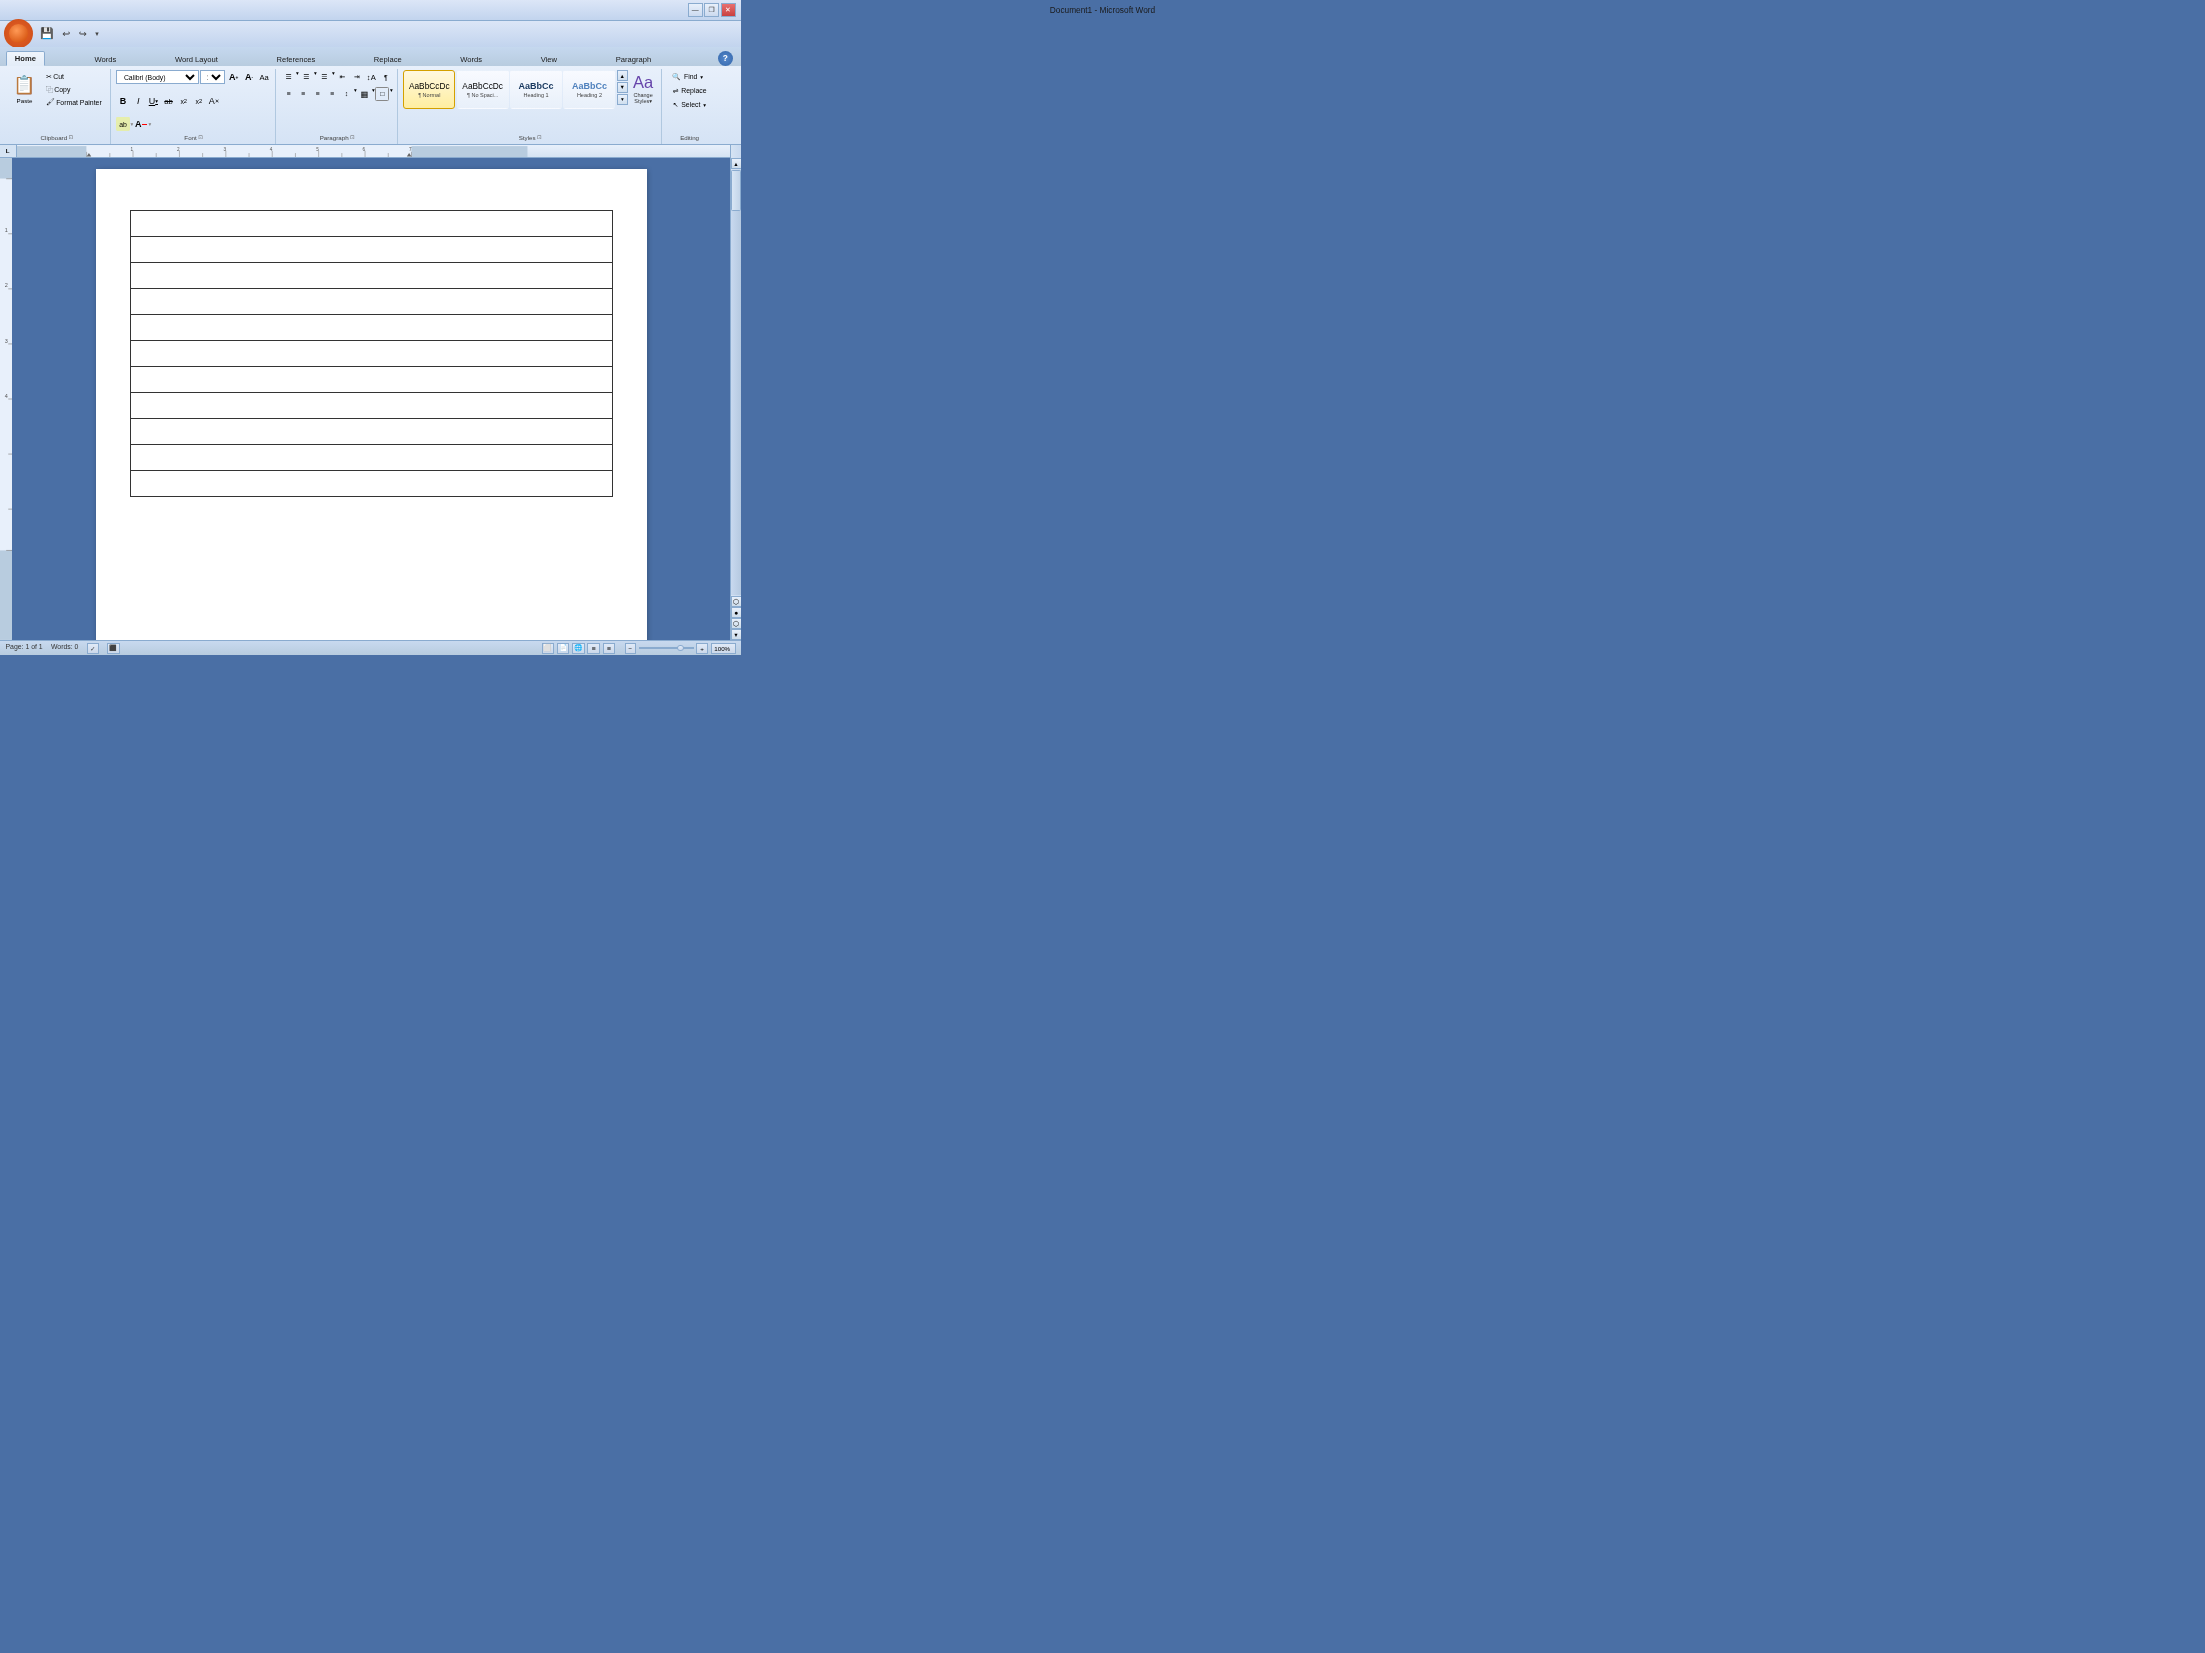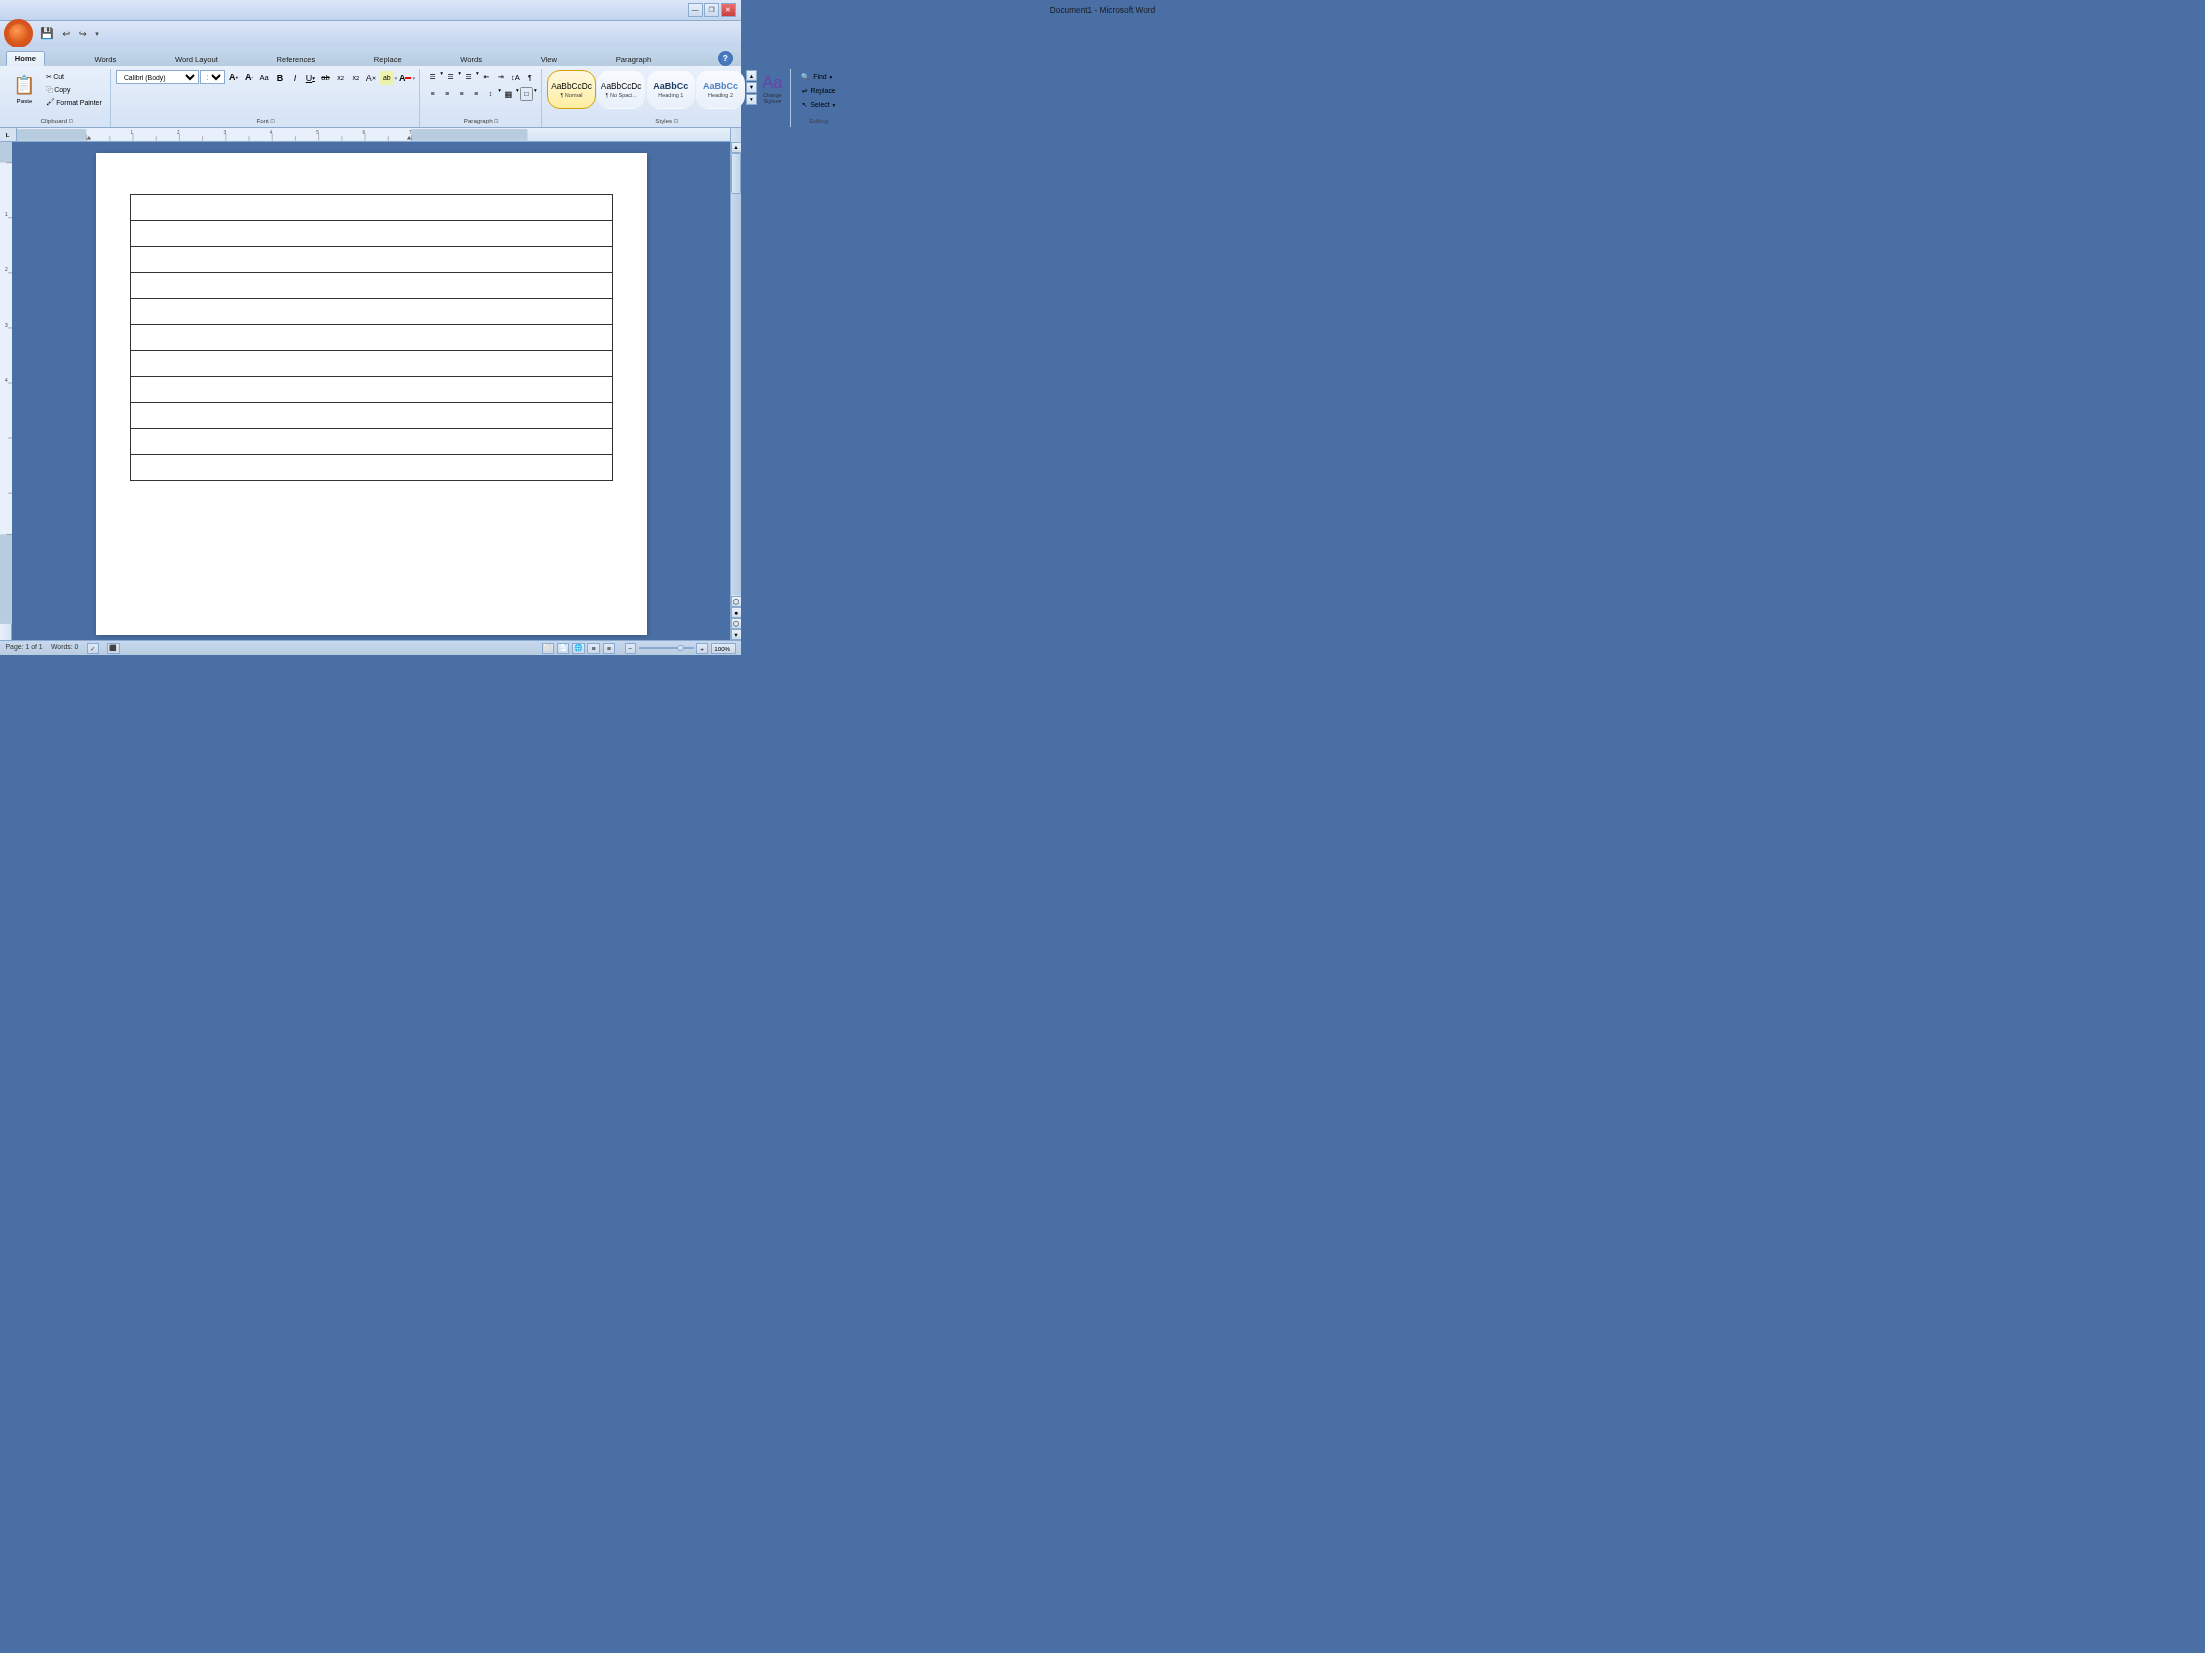--- a/index.html
+++ b/index.html
@@ -152,21 +152,21 @@
       border: 0.7px solid transparent;
       border-radius: 1.4px;
       cursor: pointer;
       font-size: 6.9px;
       display: flex; align-items: center; justify-content: center;
       background: transparent;
     }
     .style-item {
       width: 52px; height: 39px;
       border: 1.4px solid transparent;
-      border-radius: 13px;
+      border-radius: 3px;
       display: flex; flex-direction: column;
       align-items: center; justify-content: center;
       cursor: pointer;
       background: linear-gradient(to bottom, #f8faff, #e8f0fa);
       font-size: 6.9px;
       padding: 2.8px;
     }
     .style-item.active { border-color: #d4a000; background: linear-gradient(to bottom, #fff8e0, #ffeea0); }
     .style-sample { font-size: 9.6px; margin-bottom: 1.4px; }
     .style-label { font-size: 5.5px; color: #444; text-align: center; }
@@ -356,21 +356,21 @@
         </div>
       </div>
       <div style="display:flex;align-items:center;justify-content:center;margin-top:1.4px;">
         <div class="ribbon-group-label">Clipboard</div>
         <span class="expand-btn" style="margin-left:1.4px;">⊡</span>
       </div>
     </div>
 
     <div class="ribbon-group">
       <div class="ribbon-group-content">
-        <div style="display:flex;flex-direction:row;gap:2px;">
+        <div style="display:flex;flex-direction:column;gap:9px;">
           <div class="font-row1">
             <select class="font-combo">
               <option>Calibri (Body)</option>
             </select>
             <select class="font-size-combo">
               <option>11</option>
             </select>
             <div class="fmt-btn" style="font-size:9px;font-weight:bold;">A<sup style="font-size:4.8px;">+</sup></div>
             <div class="fmt-btn" style="font-size:9px;font-weight:bold;">A<sup style="font-size:4.8px;">-</sup></div>
             <div class="fmt-btn" style="font-size:7.6px;">Aa</div>

